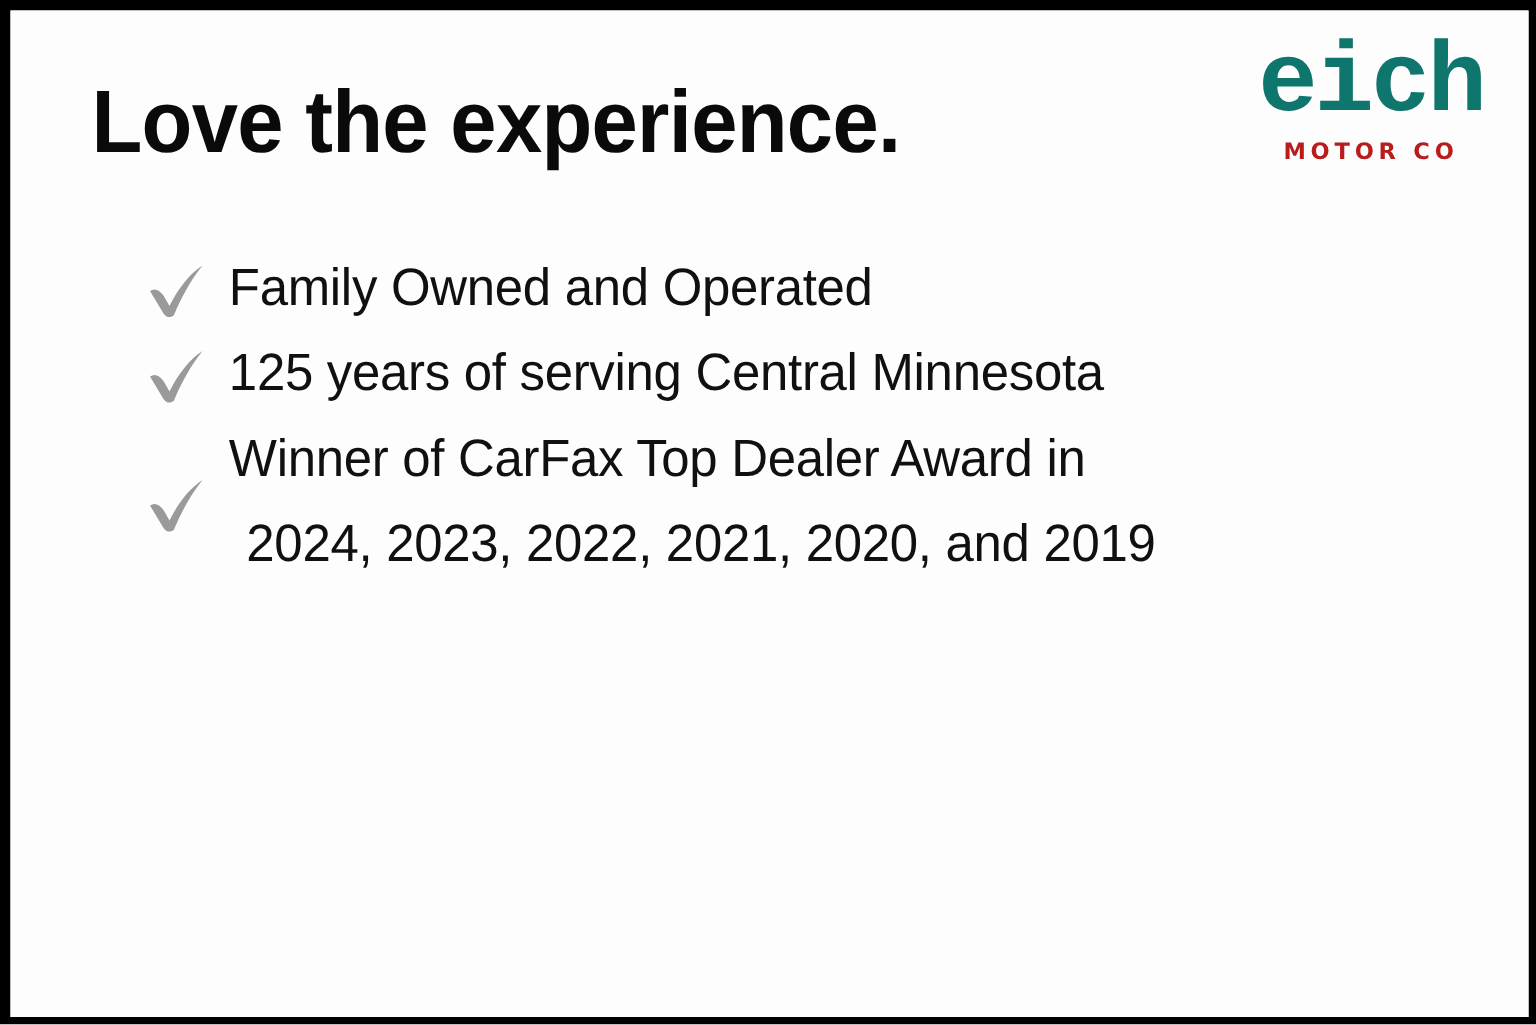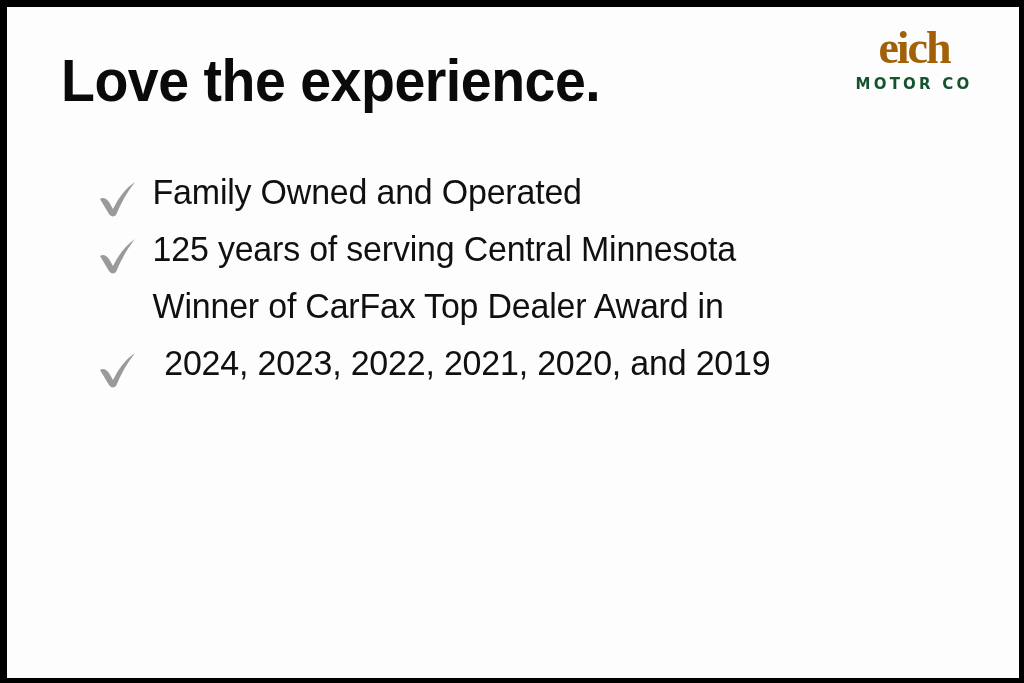--- a/index.html
+++ b/index.html
@@ -37,35 +37,35 @@
   .logo {
     position: absolute;
     top: 21px;
     right: 22px;
     width: 166px;
     text-align: center;
     user-select: none;
   }
   .logo-word {
     display: block;
-    font-family: Liberation Serif, serif;
+    font-family: Liberation Mono, monospace;
     font-weight: 700;
-    font-size: 46px;
+    font-size: 66px;
     line-height: 0.86;
     letter-spacing: -2px;
-    color: #a16207;
+    color: #0f766e;
   }
   .logo-sub {
     display: block;
     margin-top: 7px;
     font-family: "DejaVu Sans", sans-serif;
     font-weight: 700;
     font-size: 15px;
     letter-spacing: 3.2px;
-    color: #14532d;
+    color: #b91c1c;
   }
 
   
   .headline {
     position: absolute;
     left: 54px;
     top: 44px;
     margin: 0;
     font-family: "Liberation Sans", sans-serif;
     font-weight: 700;
@@ -84,21 +84,21 @@
     left: 90px;
     top: 156px;
     right: 20px;
     margin: 0;
     padding: 0;
     list-style: none;
   }
   .feature-item {
     position: relative;
     display: flex;
-    align-items: flex-end;
+    align-items: center;
     min-height: 57px;
     margin-bottom: 0;
   }
   .check-icon {
     flex: 0 0 auto;
     width: 42px;
     height: 45px;
     margin-top: 2px;
     display: block;
   }

